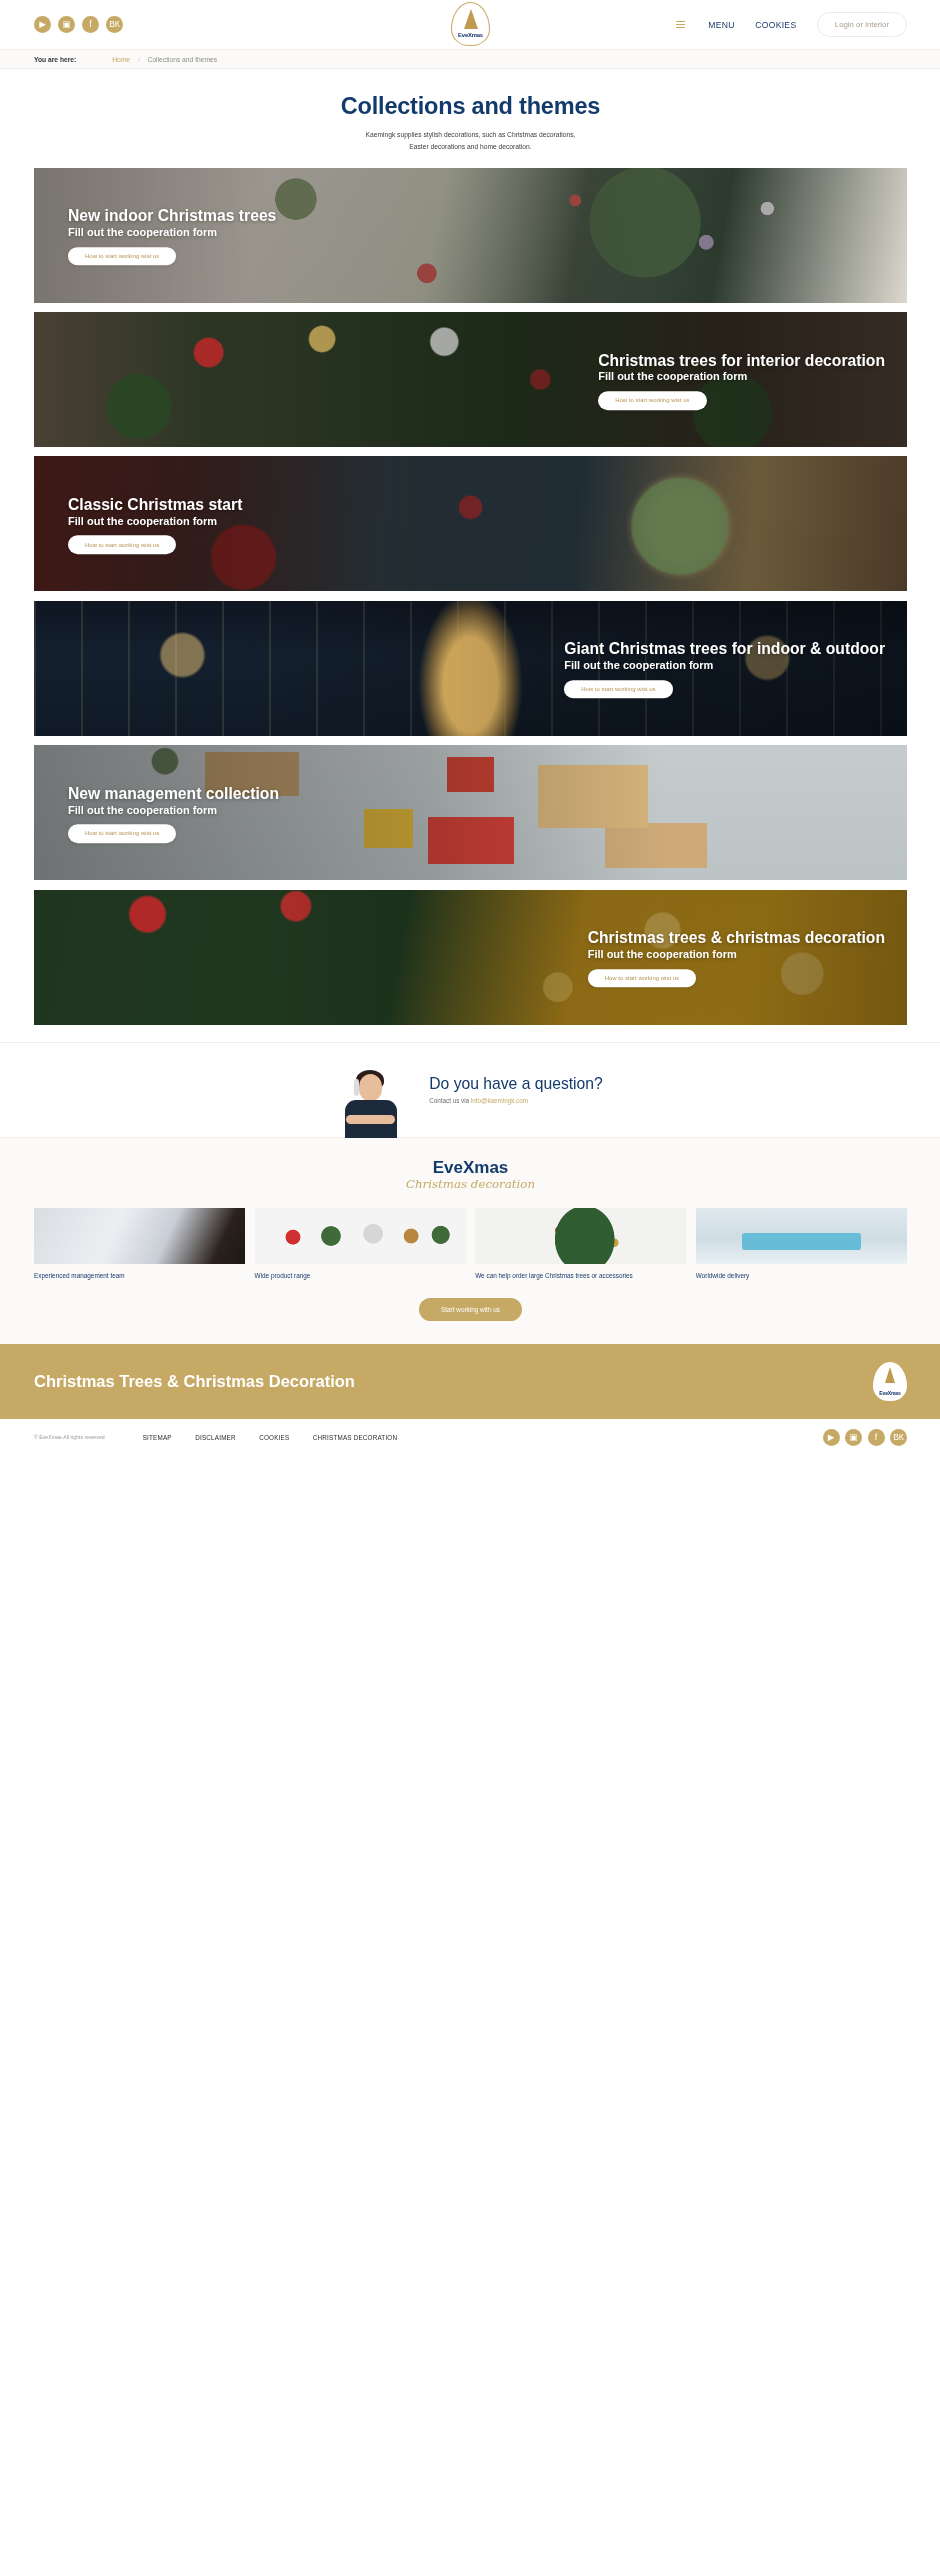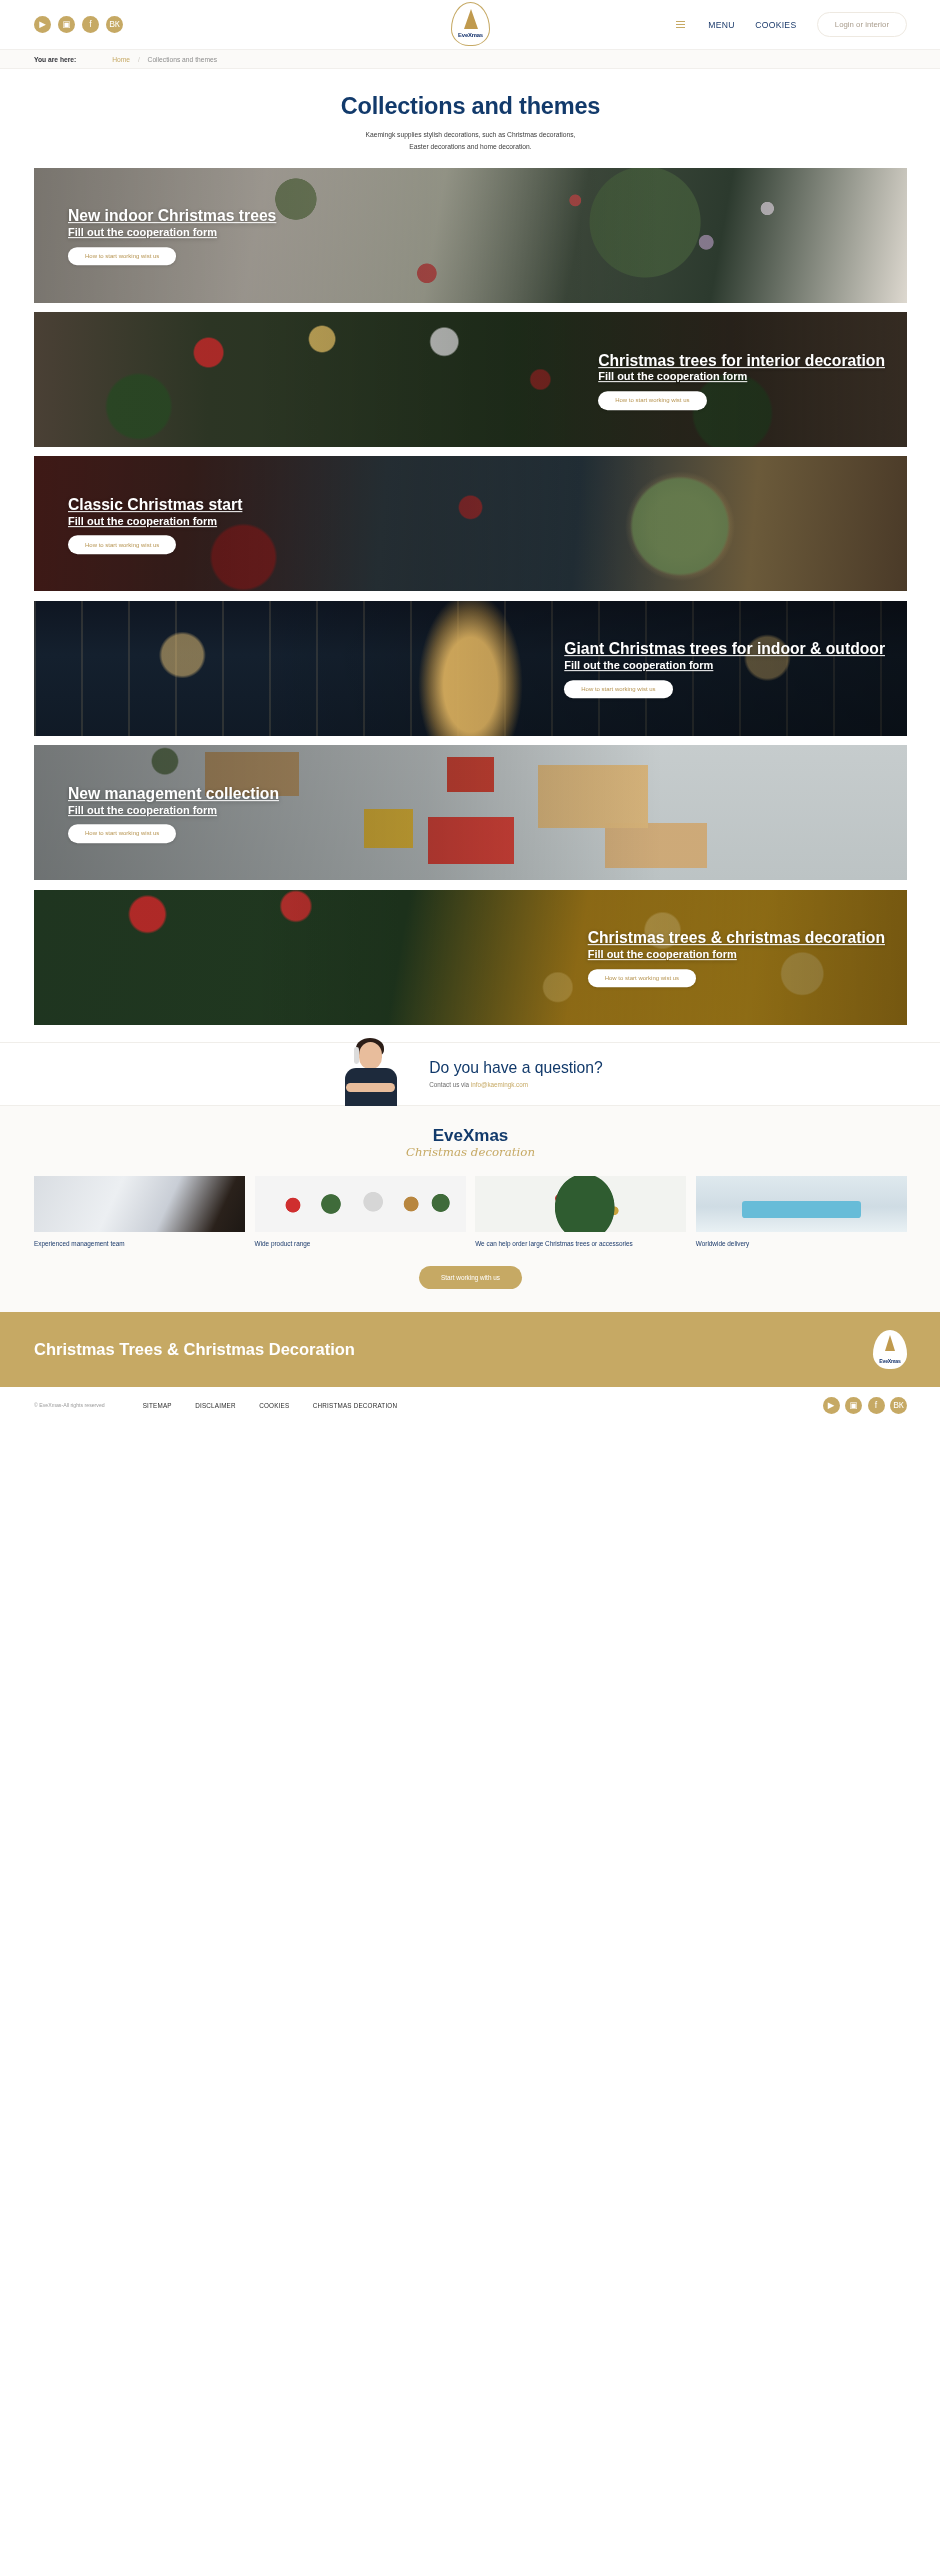--- a/index.html
+++ b/index.html
@@ -93,21 +93,21 @@
     margin-top: 9.4px; font-size: 6.7px; color: #3c3c3c; line-height: 1.7;
   }
 
   
   .banners { padding: 3.1px 34px 0; }
   .banner {
     position: relative; height: 135px; margin-bottom: 9.4px; overflow: hidden;
   }
   .banner .bg { position: absolute; inset: 0; }
   .banner .content {
-    position: absolute; z-index: 3; color: #fff; text-decoration: underline;
+    position: absolute; z-index: 3; color: #fff;
   }
   .banner.left .content { left: 34px; top: 50%; transform: translateY(-48%); text-align: left; }
   .banner.right .content { right: 22px; top: 50%; transform: translateY(-48%); text-align: left; }
   .banner h2 {
     font-size: 15.7px; font-weight: 700; line-height: 1.15;
     text-shadow: 0 0.8px 3.9px rgba(0,0,0,.35);
   }
   .banner .sub {
     font-size: 11px; font-weight: 700; margin-top: 0.8px;
     text-shadow: 0 0.8px 3.9px rgba(0,0,0,.35);
@@ -171,21 +171,21 @@
       radial-gradient(circle at 13% 18%, rgba(190,40,40,.9) 0 17px, transparent 19.6px),
       radial-gradient(circle at 30% 12%, rgba(200,45,45,.85) 0 14px, transparent 16.5px);}
   .scrim-l { position:absolute; inset:0; z-index:2;
     background: linear-gradient(90deg, rgba(0,0,0,.42) 0%, rgba(0,0,0,.22) 45%, rgba(0,0,0,0) 72%); }
   .scrim-r { position:absolute; inset:0; z-index:2;
     background: linear-gradient(270deg, rgba(0,0,0,.42) 0%, rgba(0,0,0,.2) 48%, rgba(0,0,0,0) 75%); }
 
   
   .question {
     margin: 17px 0 0; border-top: 0.8px solid #f0eeea; border-bottom: 0.8px solid #f0eeea;
-    background: #fff; height: 64px; display: flex; align-items: center; justify-content: center;
+    background: #fff; height: 96px; display: flex; align-items: center; justify-content: center;
     gap: 27px; padding: 0 34px;
   }
   .agent {
     width: 64px; height: 67px; align-self: flex-end; position: relative;
   }
   .agent .head { position:absolute; left: 20.4px; top: 4.7px; width: 23.5px; height: 27px;
     border-radius: 50% 50% 44% 44%; background: #e8bd9c; }
   .agent .hair { position:absolute; left: 18px; top: 0px; width: 28px; height: 20.4px;
     border-radius: 50% 50% 40% 40%; background: #2b1d17; }
   .agent .mic { position:absolute; left: 15.7px; top: 9.4px; width: 4.7px; height: 17px;

